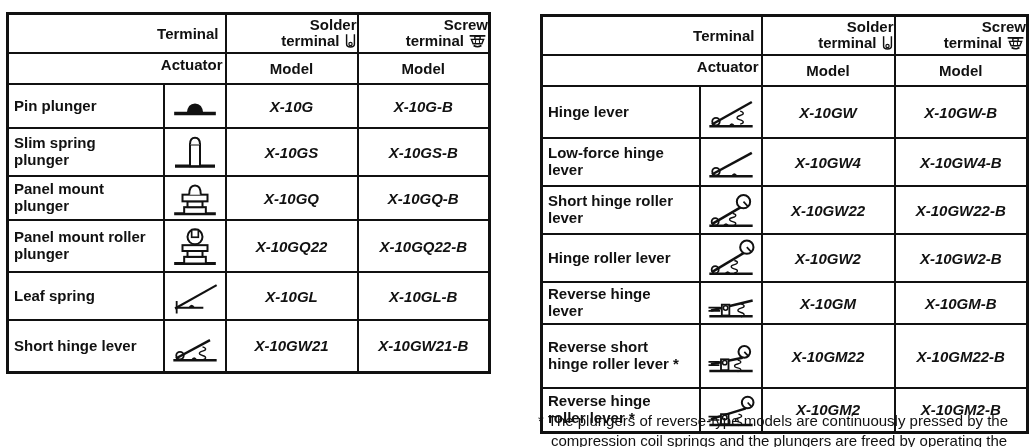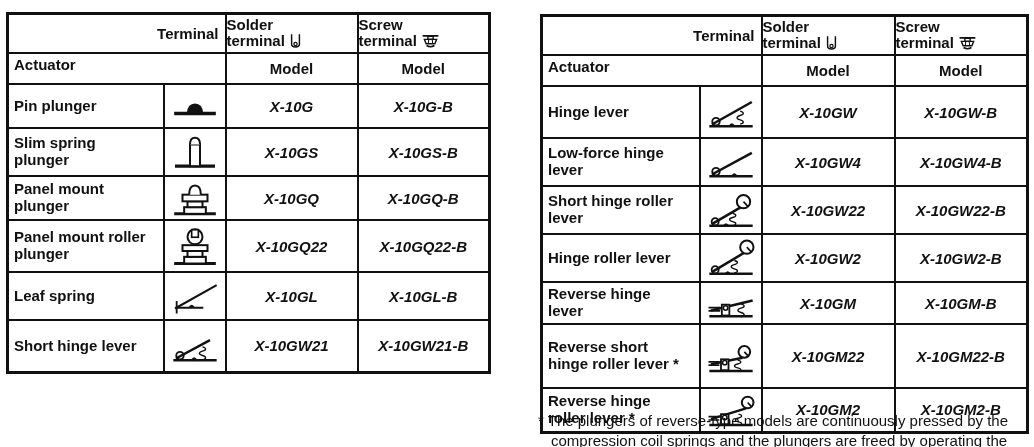--- a/index.html
+++ b/index.html
@@ -12,22 +12,22 @@
     position:absolute;border-collapse:collapse;table-layout:fixed;
     background:#fff;border:3px solid #111;
   }
   #t0{left:6px;top:12px;width:482px;}
   #t1{left:540px;top:14px;width:486px;}
   .tbl th,.tbl td{border:2px solid #111;overflow:hidden;}
   .tbl th{font-size:15px;font-weight:bold;}
   #t0 col.c1{width:156px}#t0 col.c2{width:62px}#t0 col.c3{width:132px}#t0 col.c4{width:132px}
   #t1 col.c1{width:158px}#t1 col.c2{width:62px}#t1 col.c3{width:133px}#t1 col.c4{width:133px}
   .h-terminal{text-align:right;padding:2px 6px 2px 2px;vertical-align:middle;}
-  .h-col{text-align:left;vertical-align:middle;line-height:1.08;padding:2px 0;}
-  .h-actuator{text-align:left;padding:2px 2px 10px 5px;vertical-align:middle;}
+  .h-col{text-align:right;vertical-align:middle;line-height:1.08;padding:2px 0;}
+  .h-actuator{text-align:right;padding:2px 2px 10px 5px;vertical-align:middle;}
   .h-model{text-align:center;vertical-align:middle;}
   thead tr:nth-child(1){height:34px}
   thead tr:nth-child(2){height:27px}
   
   #t0 tbody tr:nth-child(1){height:44px}
   #t0 tbody tr:nth-child(2){height:48px}
   #t0 tbody tr:nth-child(3){height:44px}
   #t0 tbody tr:nth-child(4){height:52px}
   #t0 tbody tr:nth-child(5){height:48px}
   #t0 tbody tr:nth-child(6){height:52px}

